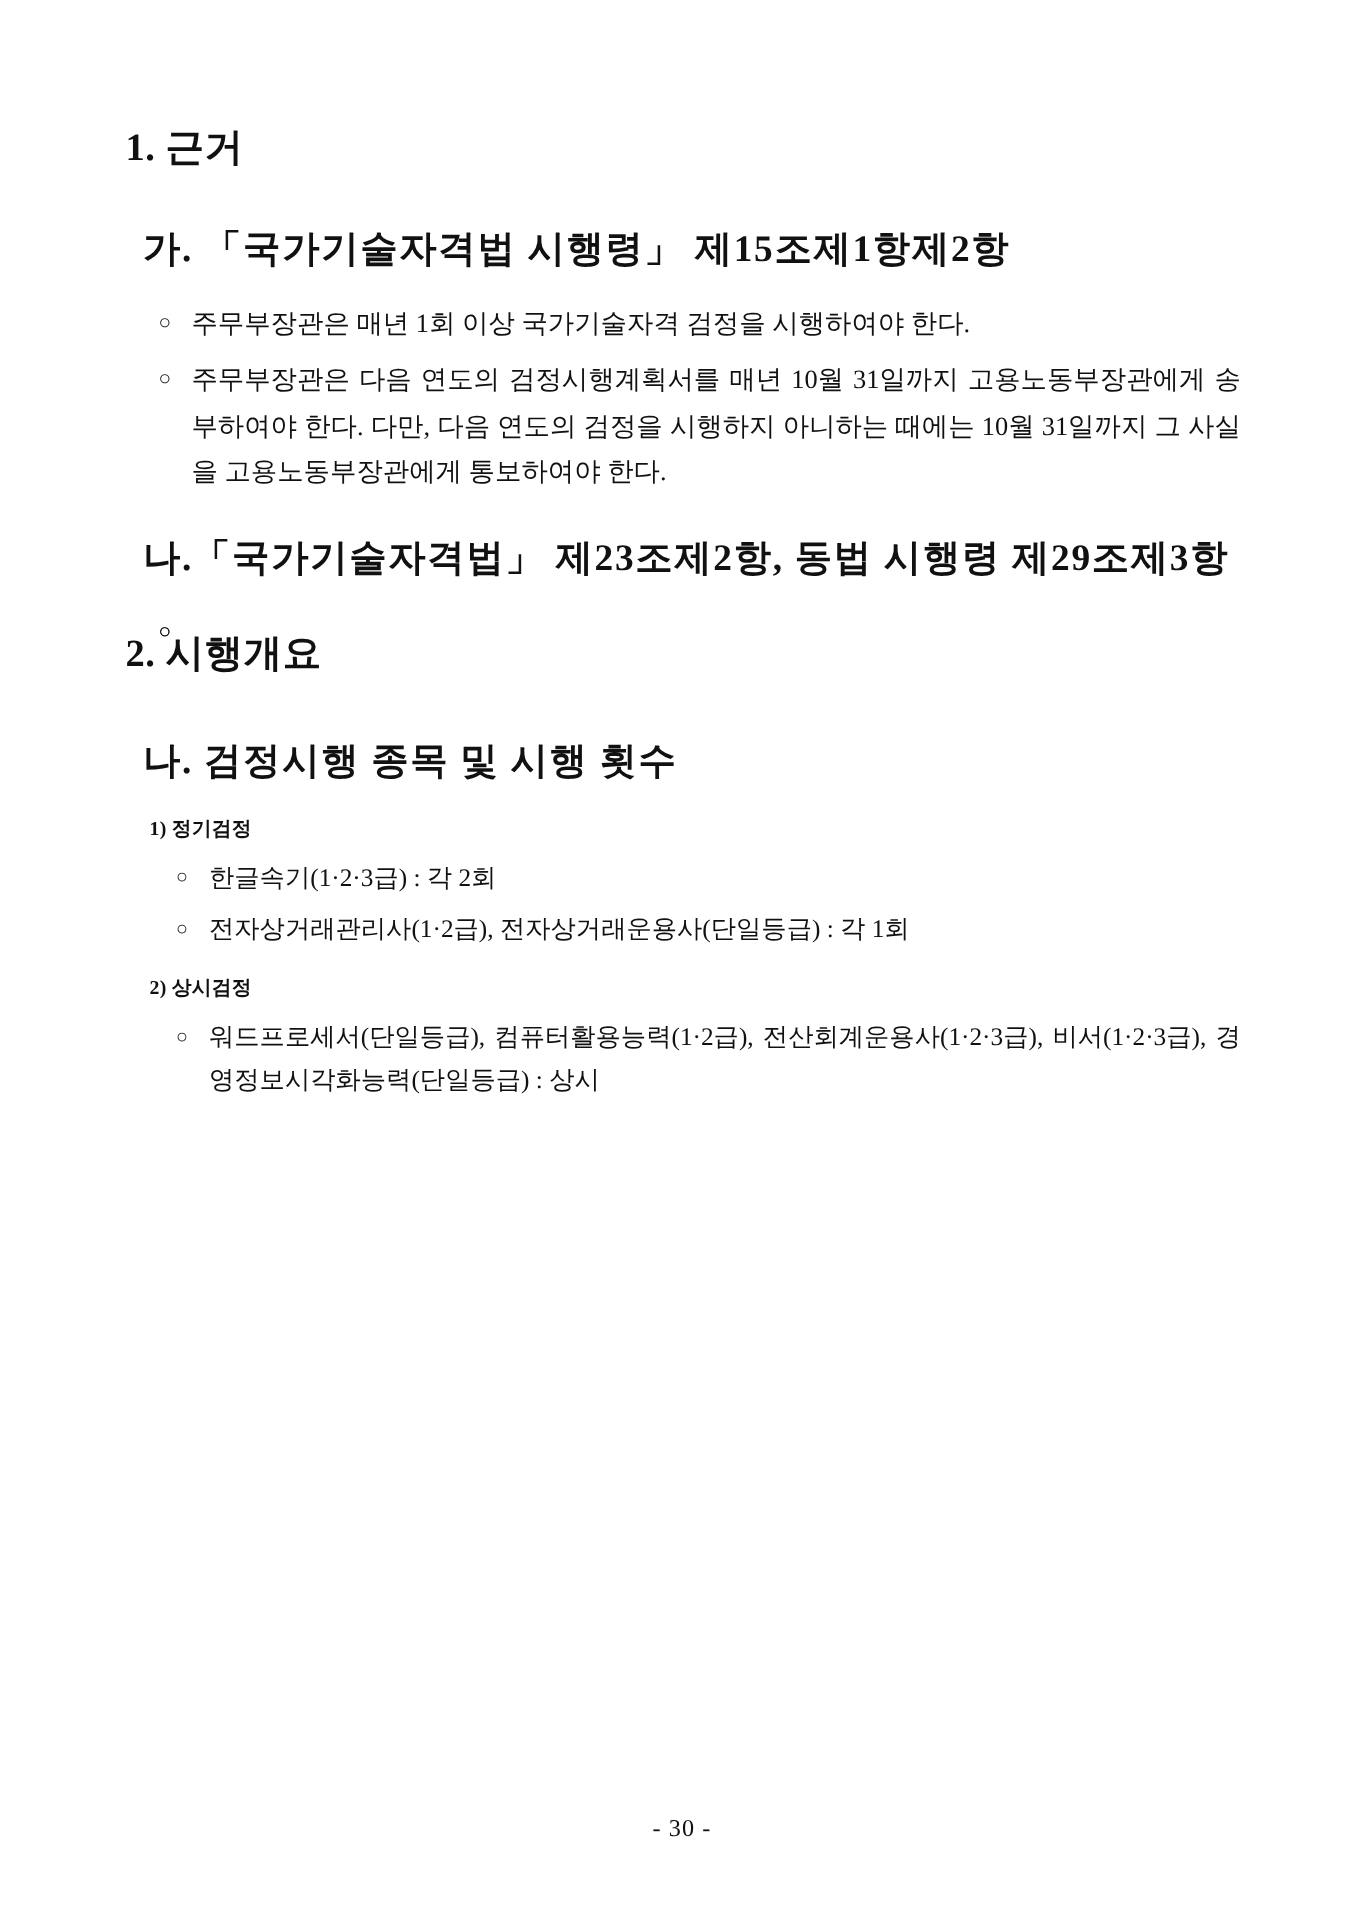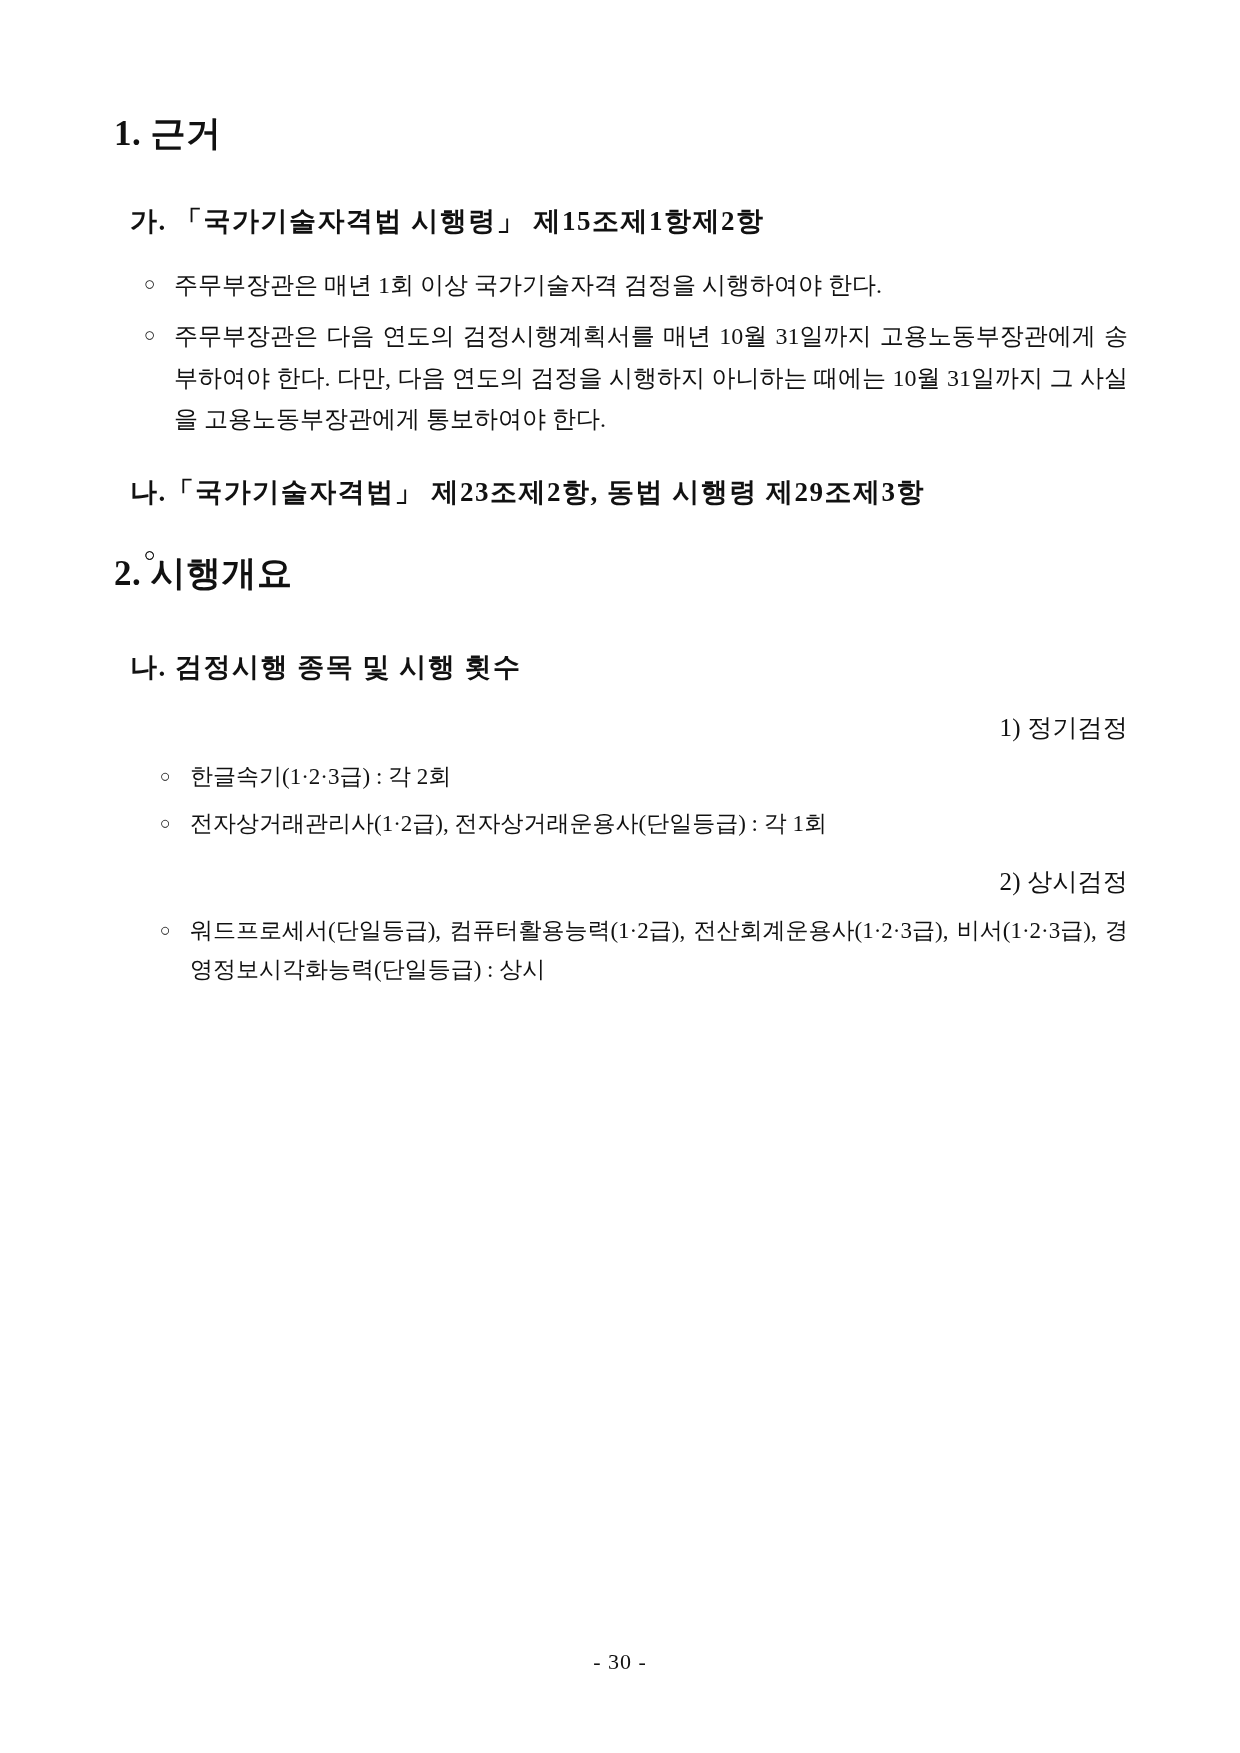--- a/index.html
+++ b/index.html
@@ -29,38 +29,37 @@
     font-weight: bold;
     letter-spacing: 0.5px;
     margin: 0 0 46px 0;
     padding-left: 2px;
   }
   .h1.second {
     margin-top: 40px;
     margin-bottom: 52px;
   }
   .h2 {
-    font-size: 27px;
+    font-size: 34px;
     font-weight: bold;
     margin: 0 0 26px 0;
     padding-left: 18px;
     letter-spacing: 0.2px;
   }
   .h2.tight {
   }
   .h2-inline {
     font-weight: normal;
   }
   .h3 {
-    font-size: 25px;
-    font-weight: normal;
+    font-size: 18px;
+    font-weight: bold;
     margin: 0 0 14px 0;
     padding-left: 24px;
     letter-spacing: 0.2px;
-    text-align: right;
   }
 
   
   ul.bullets {
     list-style: none;
     margin: 0 0 34px 0;
     padding: 0;
   }
   ul.bullets.compact {
     margin-bottom: 22px;

